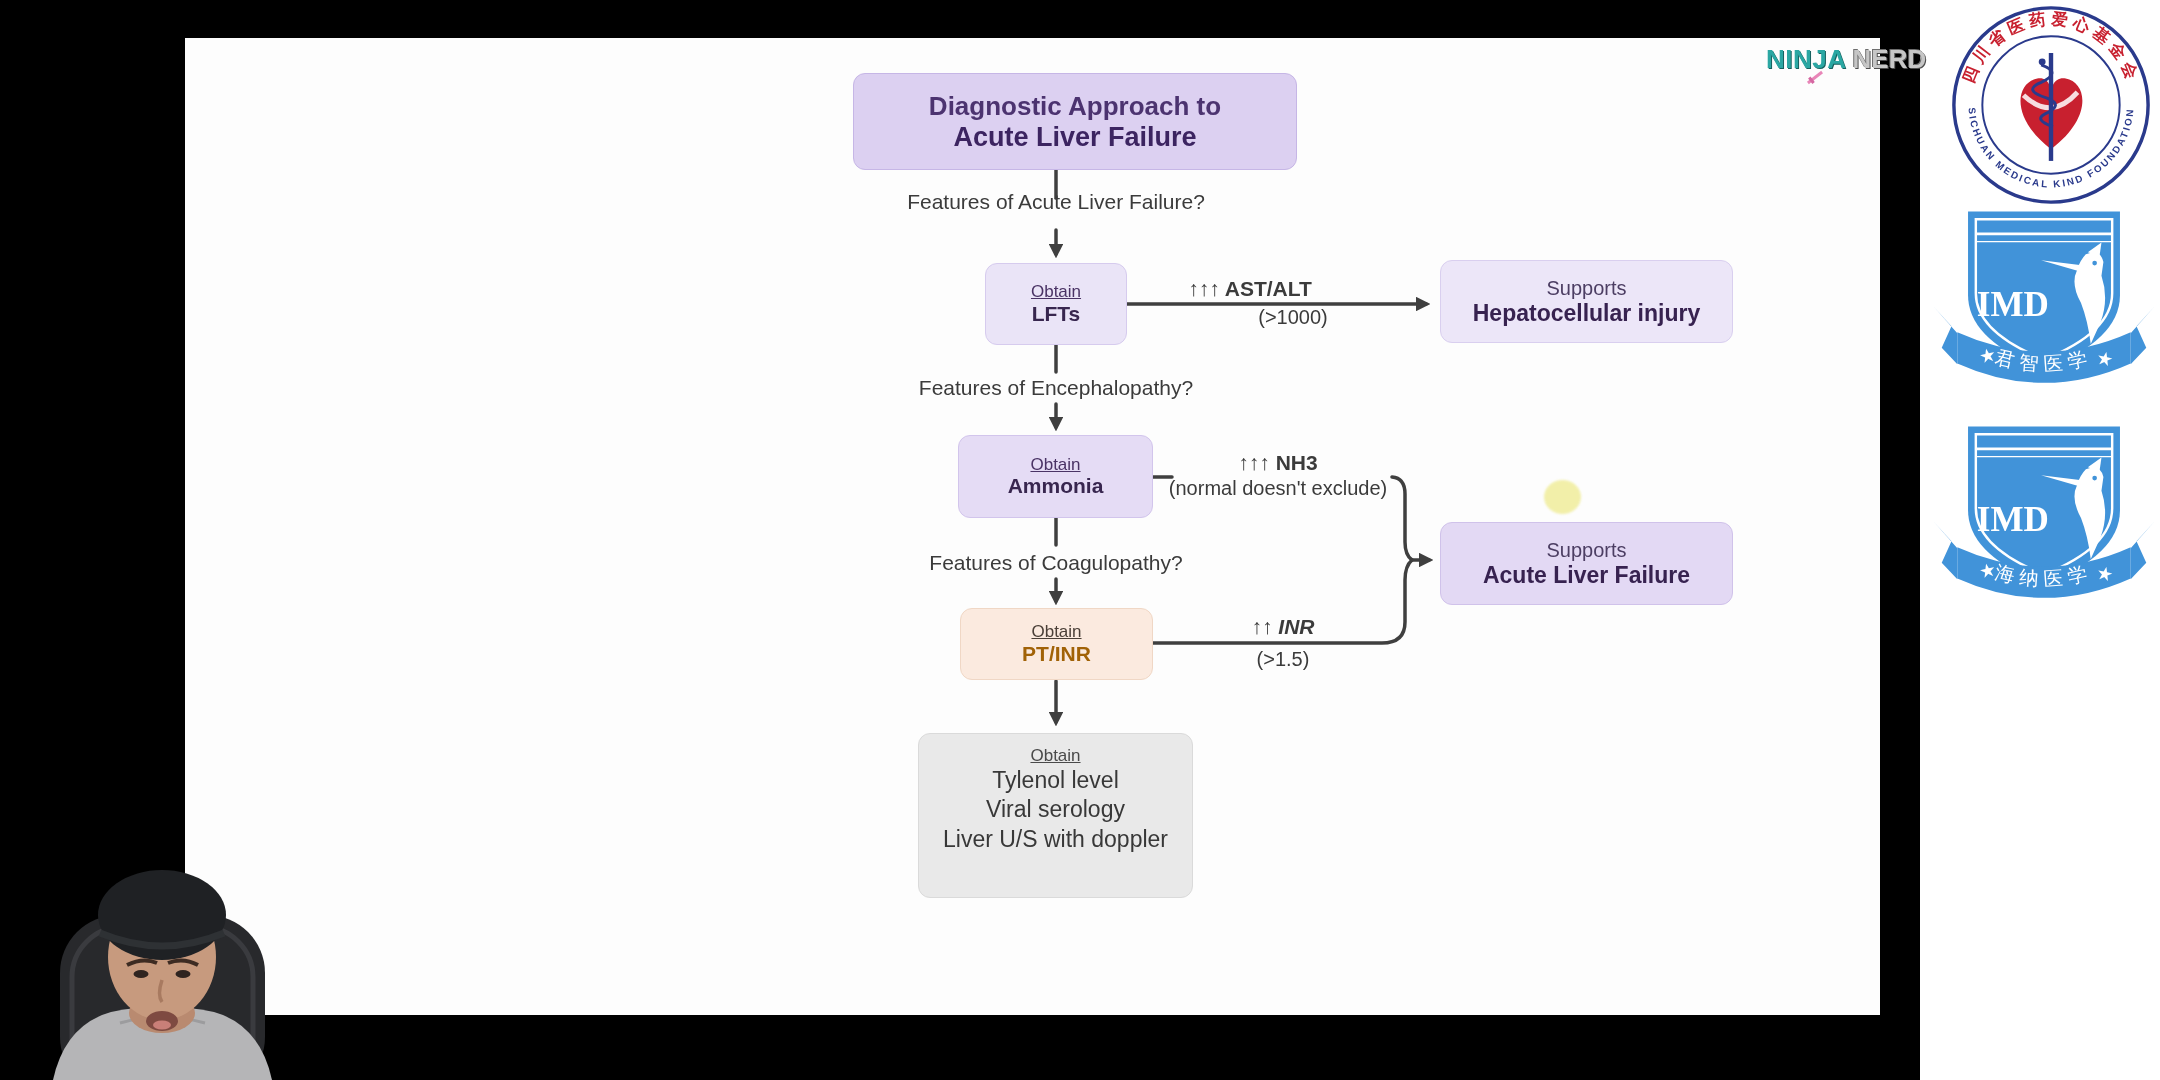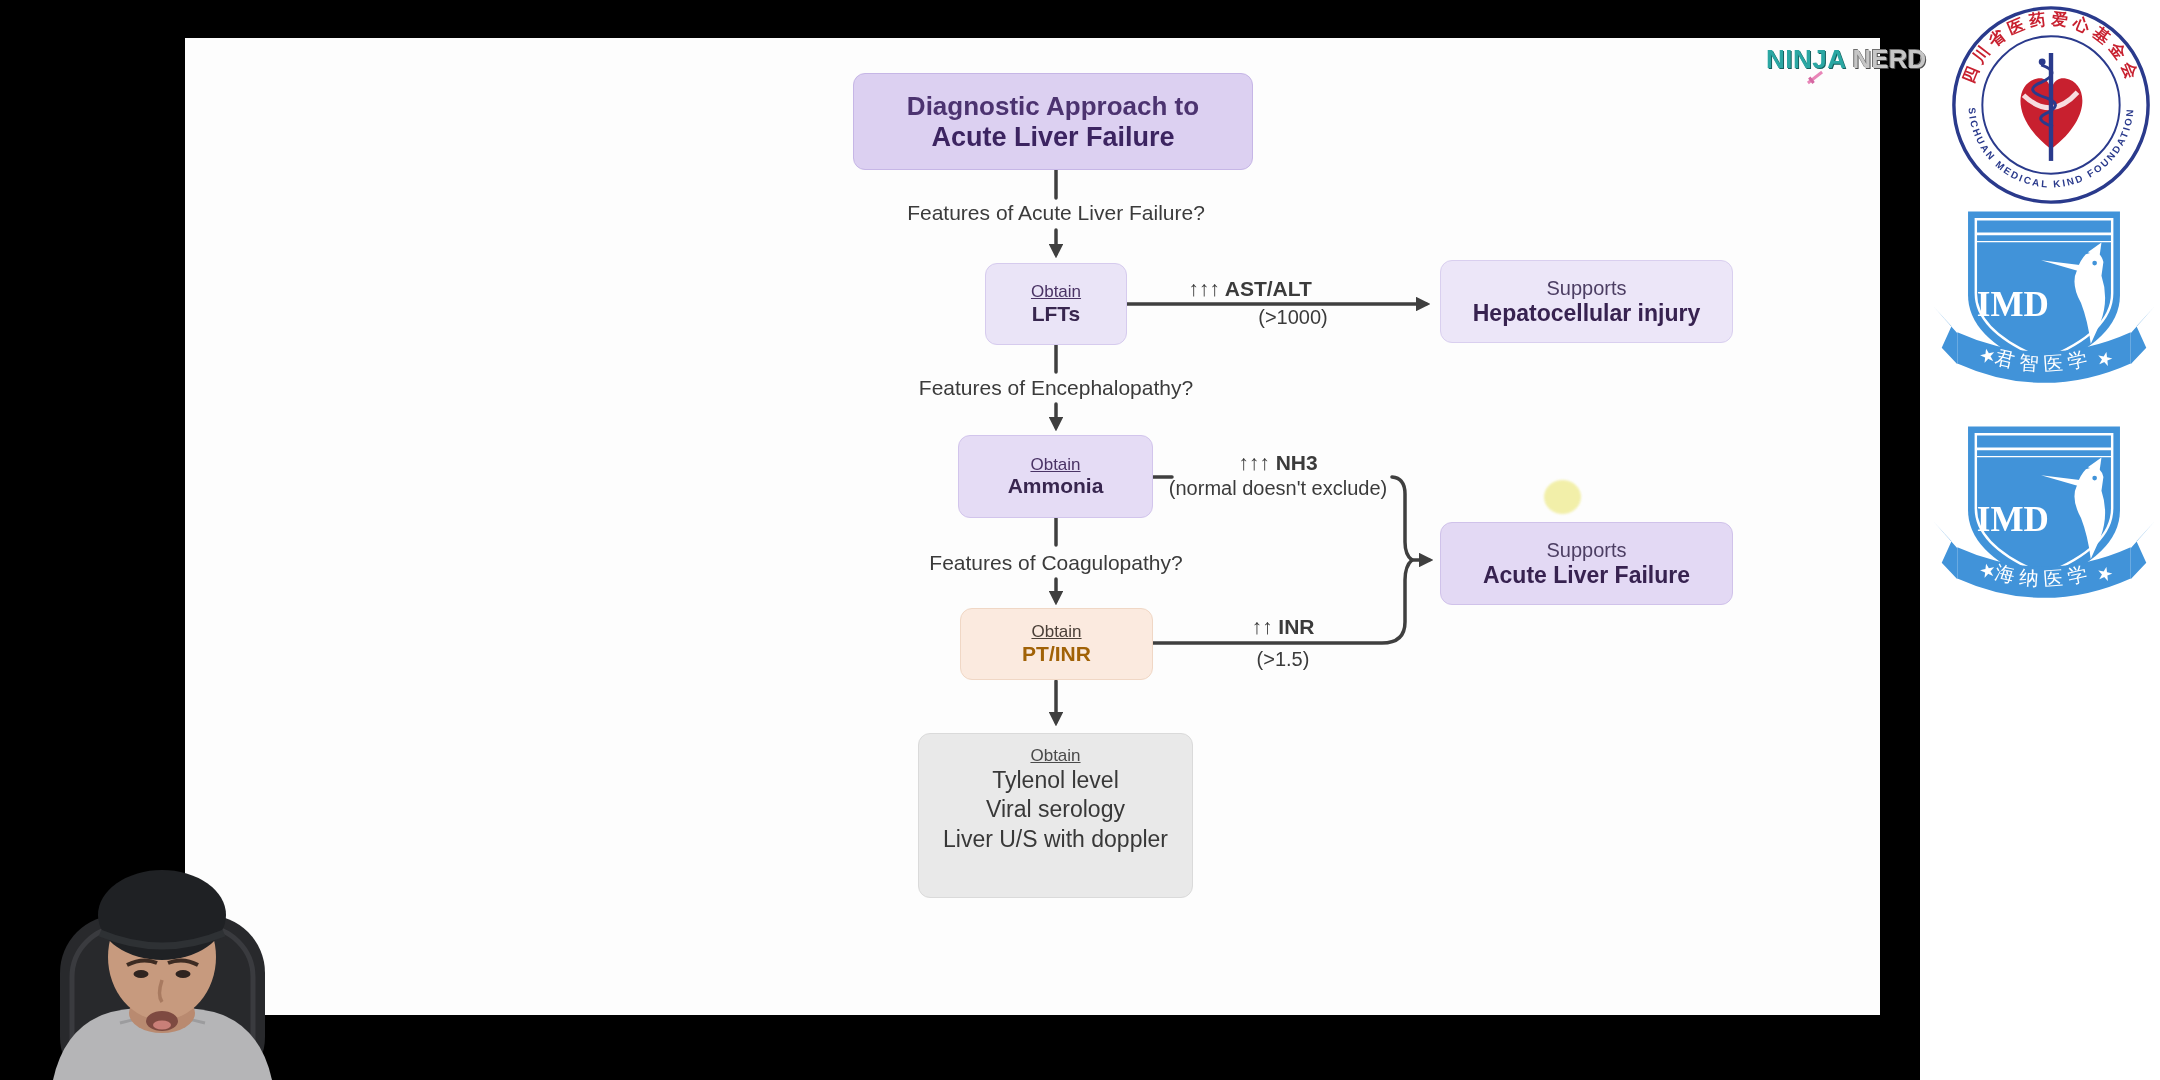--- a/index.html
+++ b/index.html
@@ -8,21 +8,21 @@
   
   .video-area{position:absolute;left:0;top:0;width:1920px;height:1080px;background:#000;}
   .content{position:absolute;left:185px;top:38px;width:1695px;height:977px;background:#fdfdfd;}
   
   .right-panel{position:absolute;left:1920px;top:0;width:240px;height:1080px;background:#ffffff;}
   
   svg.connectors{position:absolute;left:0;top:0;z-index:3;pointer-events:none;}
   
   .flow-box{position:absolute;z-index:4;border-radius:12px;display:flex;flex-direction:column;
             align-items:center;justify-content:center;text-align:center;box-sizing:border-box;}
-  .box-title{left:853px;top:73px;width:400px;height:97px;background:#dcd0f1;border:1px solid #c6b6e6;}
+  .box-title{left:853px;top:73px;width:444px;height:97px;background:#dcd0f1;border:1px solid #c6b6e6;}
   .box-title .t1{font-size:26px;font-weight:600;color:#4c3370;}
   .box-title .t2{font-size:27px;font-weight:800;color:#3c2461;}
   .box-lfts{left:985px;top:263px;width:142px;height:82px;background:#eae4f7;border:1px solid #d6cbee;}
   .box-ammonia{left:958px;top:435px;width:195px;height:83px;background:#e5dcf5;border:1px solid #d2c5ec;}
   .box-ptinr{left:960px;top:608px;width:193px;height:72px;background:#fbeadf;border:1px solid #f0d7c5;}
   .box-workup{left:918px;top:733px;width:275px;height:165px;background:#e9e9e9;border:1px solid #dadada;
               justify-content:flex-start;padding-top:12px;}
   .box-hep{left:1440px;top:260px;width:293px;height:83px;background:#ece6f8;border:1px solid #d9cfef;}
   .box-alf{left:1440px;top:522px;width:293px;height:83px;background:#e3d9f4;border:1px solid #d0c2ea;}
   .obtain{font-size:17px;text-decoration:underline;color:#4a3365;line-height:1.15;}
@@ -83,21 +83,21 @@
       <line x1="1412" y1="560" x2="1429" y2="560" marker-end="url(#arr)"></line>
       <line x1="1056" y1="681" x2="1056" y2="722" marker-end="url(#arr)"></line>
     </g>
   </svg>
 
   <div class="flow-box box-title">
     <div class="t1">Diagnostic Approach to</div>
     <div class="t2">Acute Liver Failure</div>
   </div>
 
-  <div class="q" style="left:1056px;top:201px;">Features of Acute Liver Failure?</div>
+  <div class="q" style="left:1056px;top:190px;">Features of Acute Liver Failure?</div>
 
   <div class="flow-box box-lfts">
     <div class="obtain">Obtain</div>
     <div class="node-name">LFTs</div>
   </div>
 
   <div class="edge b" style="left:1250px;top:277px;">↑↑↑ AST/ALT</div>
   <div class="edge p" style="left:1293px;top:306px;">(&gt;1000)</div>
 
   <div class="flow-box box-hep">
@@ -115,21 +115,21 @@
   <div class="edge b" style="left:1278px;top:451px;">↑↑↑ NH3</div>
   <div class="edge p" style="left:1278px;top:477px;">(normal doesn't exclude)</div>
 
   <div class="q" style="left:1056px;top:551px;">Features of Coagulopathy?</div>
 
   <div class="flow-box box-ptinr">
     <div class="obtain">Obtain</div>
     <div class="node-name">PT/INR</div>
   </div>
 
-  <div class="edge b" style="left:1283px;top:615px;">↑↑ INR</div>
+  <div class="edge b" style="left:1283px;top:615px;font-style:italic;">↑↑ INR</div>
   <div class="edge p" style="left:1283px;top:648px;">(&gt;1.5)</div>
 
   <div class="flow-box box-alf">
     <div class="sup1">Supports</div>
     <div class="sup2">Acute Liver Failure</div>
   </div>
 
   <div class="flow-box box-workup">
     <div class="obtain">Obtain</div>
     <div class="workup-item">Tylenol level</div>

